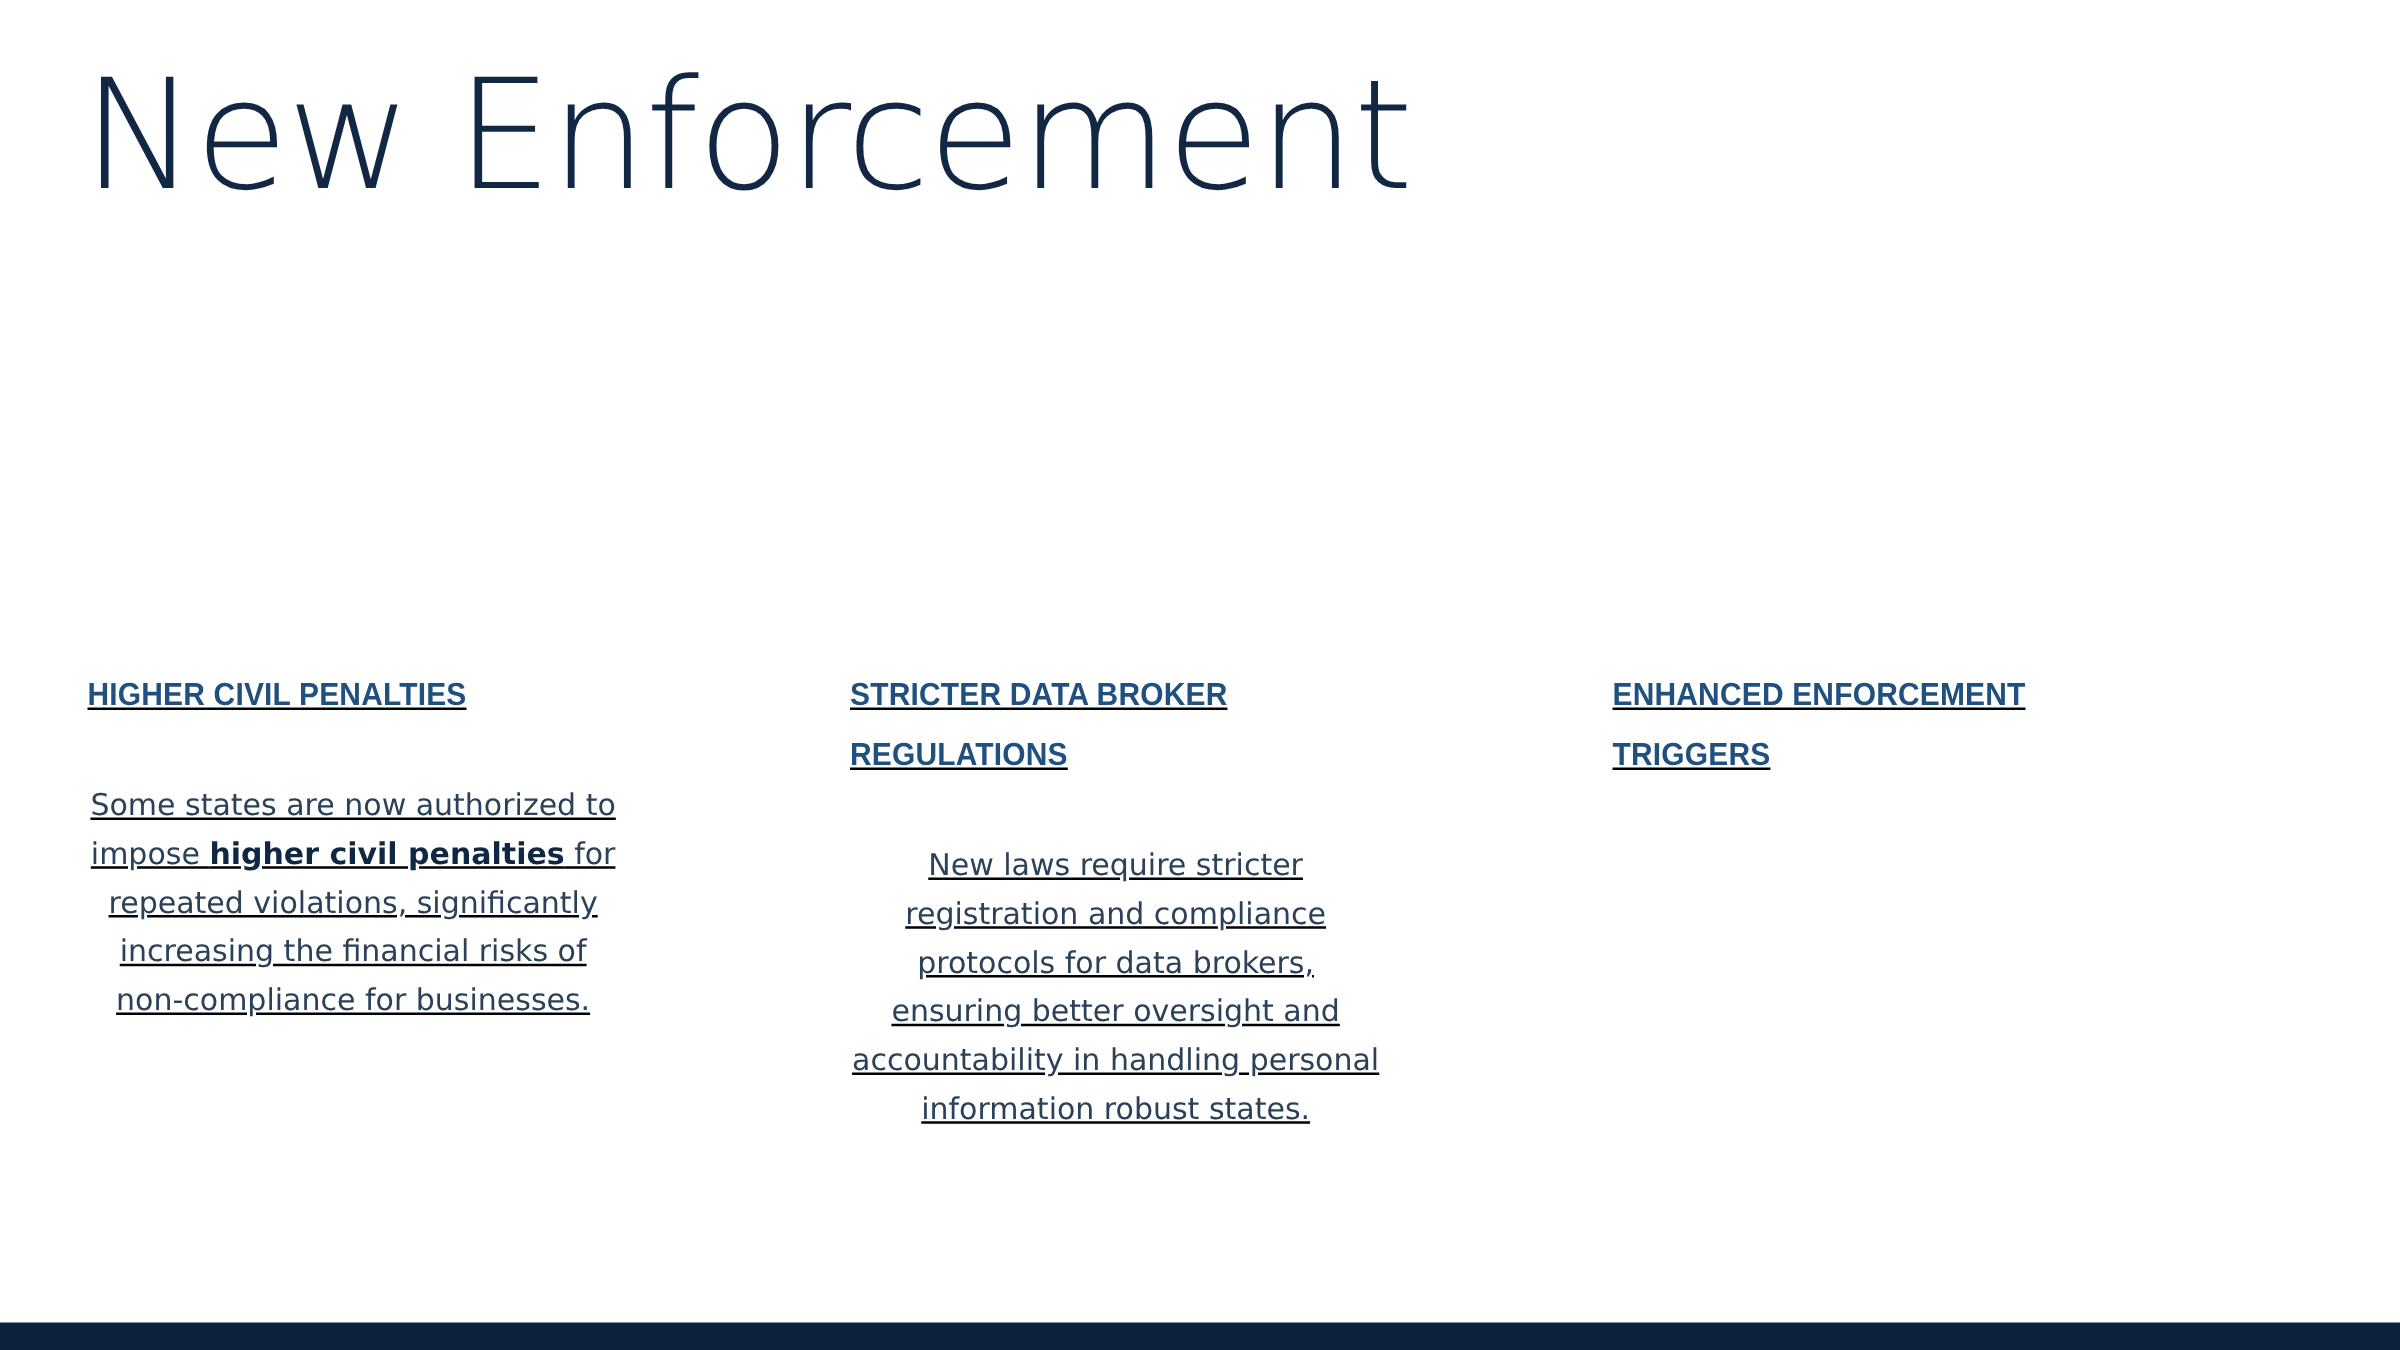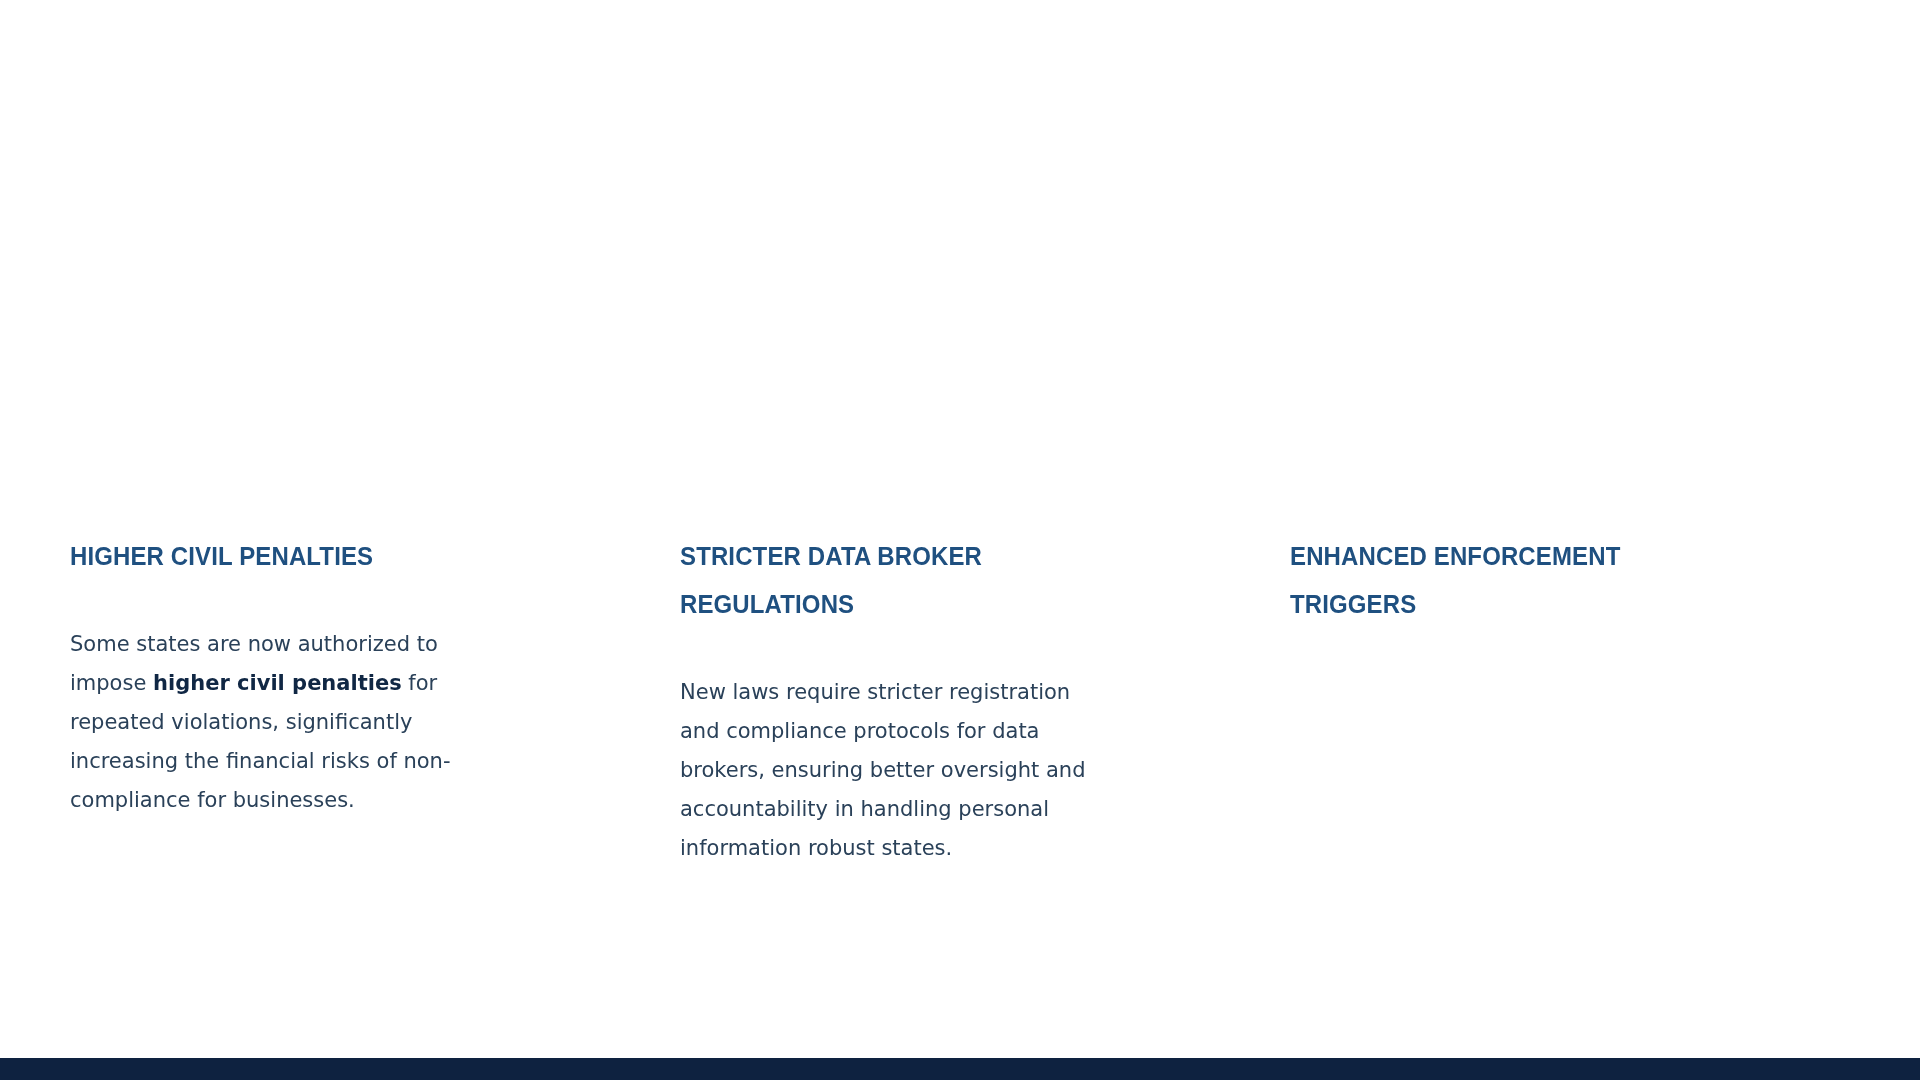--- a/index.html
+++ b/index.html
@@ -42,41 +42,43 @@
   .columns {
     position: absolute;
     left: 70px;
     top: 532px;
     width: 1780px;
     display: flex;
     gap: 185px;
   }
   .column {
     width: 425px;
+    text-decoration: underline;
   }
   .col-heading {
     font-family: "Liberation Sans", sans-serif;
     font-weight: bold;
     font-size: 25.5px;
     line-height: 48px;
     letter-spacing: 0.15px;
     color: #1F5080;
     text-transform: uppercase;
     margin: 0;
     transform: scaleX(0.94);
     transform-origin: left center;
   }
   .col-body {
     font-family: "DejaVu Sans", sans-serif;
     font-weight: 400;
-    font-size: 21px;
+    font-size: 24px;
     line-height: 39px;
     color: #2A4159;
     margin: 0;
     padding-top: 45px;
+    text-align: center;
   }
   .col-body b,
   .col-body .strong {
     font-weight: bold;
     color: #102744;
   }
 
   
   .footer-bar {
     position: absolute;
@@ -86,20 +88,21 @@
     height: 22px;
     background: #0E2240;
   }
 </style>
 </head>
 <body>
 
 <div class="slide">
 
   <div class="title-block">
+    <div class="title-line">New Enforcement</div>
   </div>
 
   <div class="columns">
 
     <div class="column">
       <h2 class="col-heading">HIGHER CIVIL PENALTIES</h2>
       <p class="col-body"><span>Some states are now authorized to impose </span><span class="strong">higher civil penalties</span><span> for repeated violations, significantly increasing the financial risks of non-compliance for businesses.</span></p>
     </div>
 
     <div class="column">

